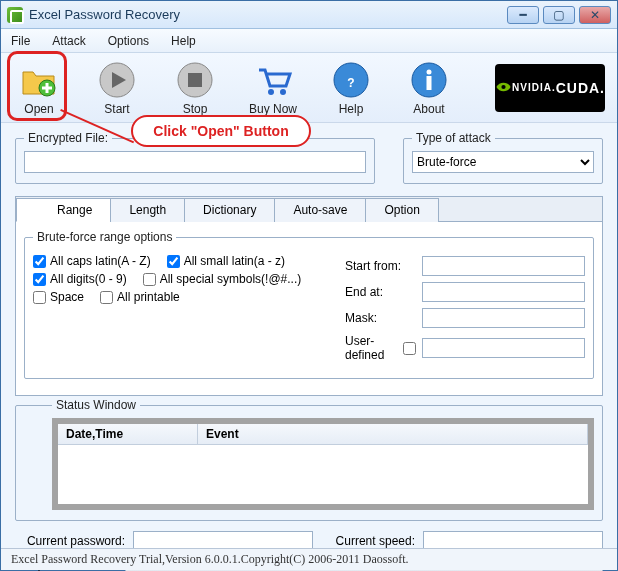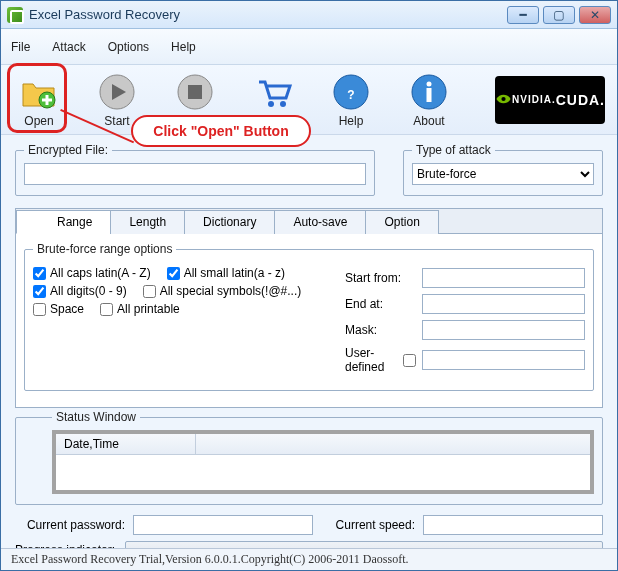--- a/index.html
+++ b/index.html
@@ -5,21 +5,21 @@
   * { box-sizing: border-box; margin: 0; padding: 0; font-family: "Segoe UI", Tahoma, sans-serif; font-size: 12px; }
   body { width: 618px; height: 571px; overflow: hidden; }
   .window { width: 618px; height: 571px; border: 1px solid #3a6ea5; background: #eef5fd; position: relative; }
   .titlebar { height: 28px; background: linear-gradient(#eaf3fc,#d7e8fb); display:flex; align-items:center; padding:0 6px; border-bottom:1px solid #a0c0e0; }
   .titlebar .appicon { width:16px; height:16px; background: linear-gradient(135deg,#6fbf3b,#3a8a1a); border-radius:3px; margin-right:6px; position:relative; }
   .titlebar .appicon::after{content:"";position:absolute;left:3px;top:3px;width:10px;height:10px;border:2px solid #fff;border-radius:2px;}
   .titlebar .title { color:#1a3a5a; font-size:13px; flex:1; }
   .winbtns { display:flex; gap:4px; }
   .winbtn { width:32px; height:18px; border:1px solid #5a8ac0; border-radius:3px; background:linear-gradient(#dbeafd,#b7d3f3); color:#2a4a6a; display:flex; align-items:center; justify-content:center; font-size:12px; cursor:pointer;}
   .winbtn.close{background:linear-gradient(#e8a8a8,#d06060);}
-  .menubar { height:36px; background:linear-gradient(#f7fbff,#e8f1fb); border-bottom:1px solid #c8d8ea; display:flex; align-items:center; padding:0 6px; gap:14px;}
+  .menubar { height:24px; background:linear-gradient(#f7fbff,#e8f1fb); border-bottom:1px solid #c8d8ea; display:flex; align-items:center; padding:0 6px; gap:14px;}
   .menuitem { color:#222; cursor:pointer; padding:2px 4px;}
   .toolbar { height:70px; background:linear-gradient(#f2f8ff,#e4eefb); display:flex; align-items:center; padding:4px 12px; gap:26px; border-bottom:1px solid #cad8ea; position:relative;}
   .tbtn { display:flex; flex-direction:column; align-items:center; gap:2px; cursor:pointer; width:52px;}
   .tbtn svg, .tbtn .iconbox { width:40px; height:40px; }
   .tbtn .lbl { font-size:12px; color:#222;}
   .open-highlight { position:absolute; left:6px; top:-2px; width:60px; height:70px; border:3px solid #d22; border-radius:10px; pointer-events:none;}
   .cuda { margin-left:auto; width:110px; height:48px; background:#000; border-radius:4px; display:flex; align-items:center; justify-content:center; flex-direction:row;}
   .cuda .eye{width:20px;height:14px;margin-bottom:2px;}
   .cuda .t1{color:#fff;font-size:10px;font-weight:bold;letter-spacing:1px;}
   .cuda .t2{color:#fff;font-size:14px;font-weight:bold;letter-spacing:1px;}
@@ -39,21 +39,21 @@
   .bfgrid{ display:flex; gap:20px;}
   .bfleft{ flex:1;}
   .bfright{ width:240px;}
   .chkrow{ display:flex; gap:16px; margin:4px 0;}
   label.chk{ display:flex; align-items:center; gap:4px; white-space:nowrap;}
   input[type=checkbox]{ width:13px; height:13px;}
   .frow{ display:flex; align-items:center; margin:6px 0;}
   .frow .flab{ width:90px; text-align:left;}
   .frow input[type=text]{ flex:1; height:20px; border:1px solid #9bb0c8; padding:1px 3px;}
   .statuswrap{ margin-top:2px;padding-left:36px;}
-  .statlist{ border:4px solid #a3a3a3; height:64px; background:#fff;}
+  .statlist{ border:6px solid #a3a3a3; height:92px; background:#fff;font-weight:bold;}
   .stathdr{ display:flex; background:linear-gradient(#f5f8fc,#e6edf6); border-bottom:1px solid #c2cedd;}
   .stathdr div{ padding:3px 8px; border-right:1px solid #c2cedd;}
   .stathdr .c1{width:140px;}
   .stathdr .c2{flex:1;}
   .cprow{ display:flex; align-items:center; gap:8px; margin:10px 0 6px 0;}
   .cprow .lab{ width:110px; text-align:right;}
   .cprow input{ width:180px; height:20px; border:1px solid #9bb0c8; background:#fff;}
   .cprow .spacer{flex:1;}
   .progrow{ display:flex; align-items:center; gap:10px; margin-top:4px;}
   .progbar{ flex:1; height:18px; border:1px solid #9bb0c8; background:linear-gradient(#eef2f7,#dfe6ef); border-radius:2px;}
@@ -226,20 +226,21 @@
           </div>
         </fieldset>
       </div>
     </div>
 
     <fieldset class="statuswrap">
       <legend>Status Window</legend>
       <div class="statlist">
         <div class="stathdr">
           <div class="c1">Date,Time</div>
+          <div class="c2">Event</div>
         </div>
       </div>
     </fieldset>
 
     <div class="cprow">
       <span class="lab">Current password:</span>
       <input type="text" readonly="" value="" style="">
       <span class="spacer"></span>
       <span class="lab" style="width:auto;">Current speed:</span>
       <input type="text" readonly="" value="" style="">

